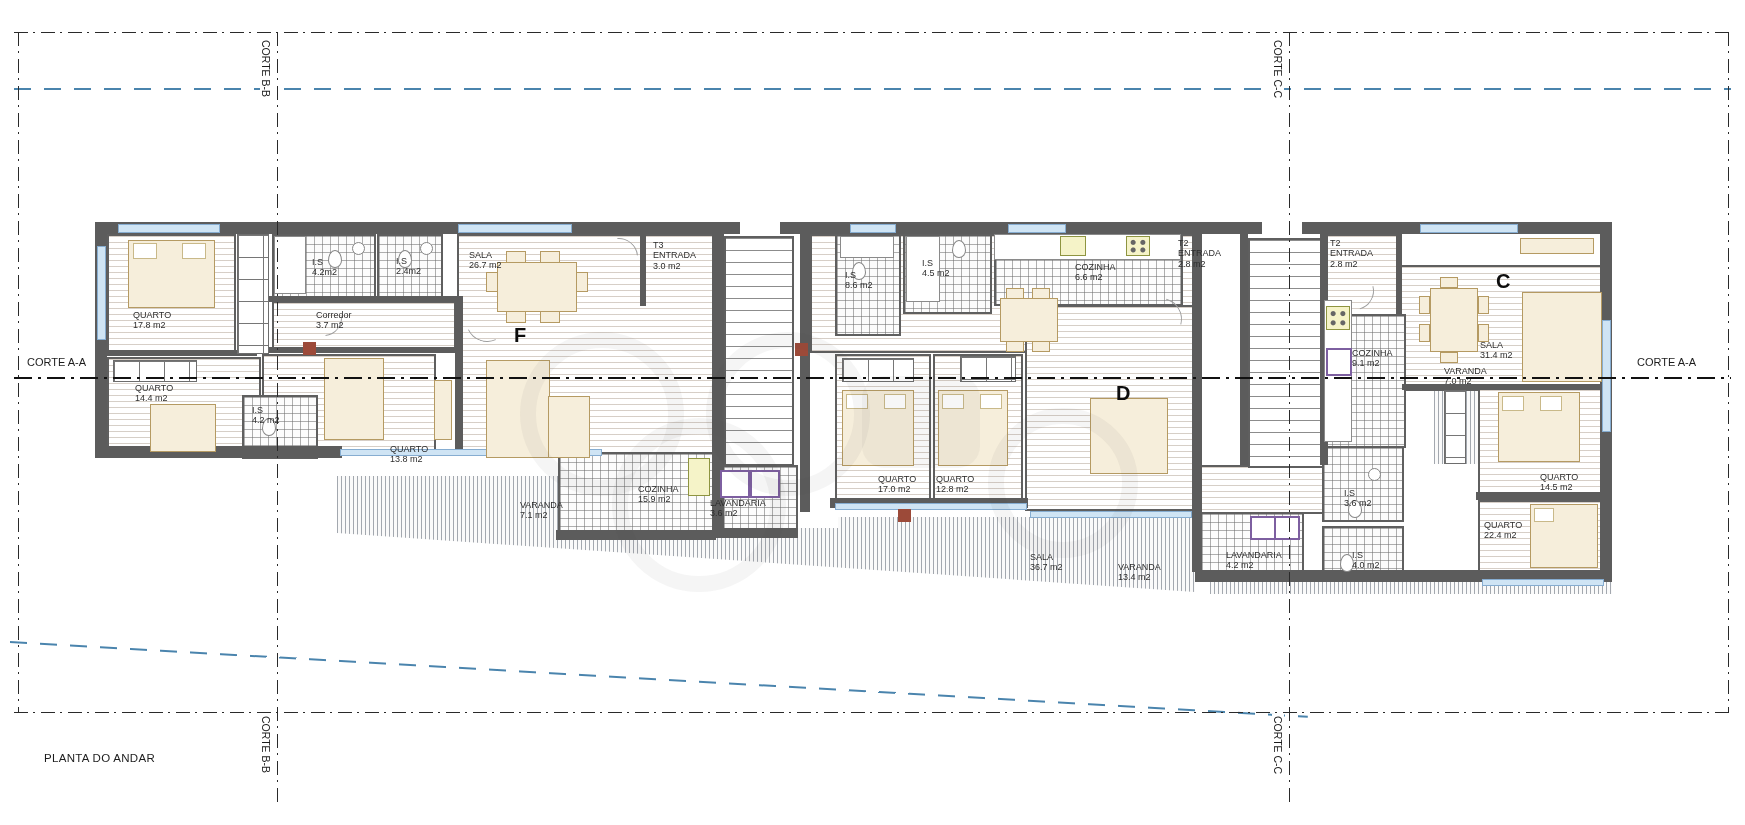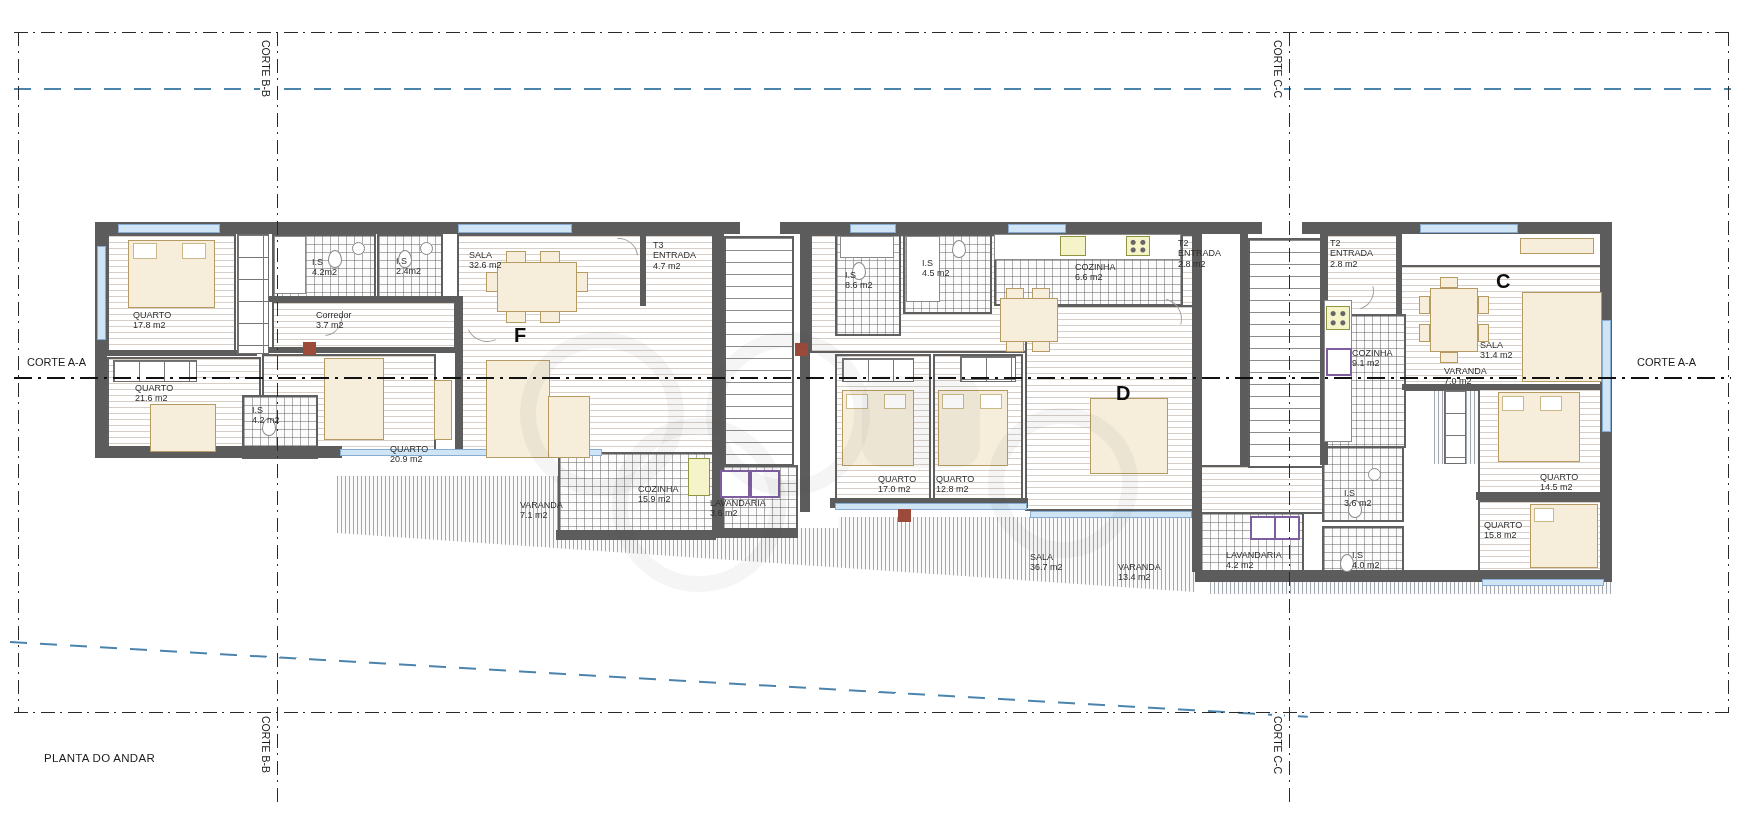--- a/index.html
+++ b/index.html
@@ -237,38 +237,38 @@
   <div class="a lbl" style="left:396px;top:256px;">
     <span>I.S</span>
       <span>2.4m2</span>
     </div>
   <div class="a lbl" style="left:316px;top:310px;">
     <span>Corredor</span>
       <span>3.7 m2</span>
     </div>
   <div class="a lbl" style="left:135px;top:383px;">
     <span>QUARTO</span>
-      <span>21.6 m2</span>
+      <span>14.4 m2</span>
     </div>
   <div class="a lbl" style="left:252px;top:405px;">
     <span>I.S</span>
       <span>4.2 m2</span>
     </div>
   <div class="a lbl" style="left:390px;top:444px;">
     <span>QUARTO</span>
-      <span>20.9 m2</span>
+      <span>13.8 m2</span>
     </div>
   <div class="a lbl" style="left:469px;top:250px;">
     <span>SALA</span>
-      <span>32.6 m2</span>
+      <span>26.7 m2</span>
     </div>
   <div class="a lbl" style="left:653px;top:240px;">
     <span>T3</span>
       <span>ENTRADA</span>
-      <span>4.7 m2</span>
+      <span>3.0 m2</span>
     </div>
   <div class="a lbl" style="left:638px;top:484px;">
     <span>COZINHA</span>
       <span>15.9 m2</span>
     </div>
   <div class="a lbl" style="left:520px;top:500px;">
     <span>VARANDA</span>
       <span>7.1 m2</span>
     </div>
   <div class="a lbl" style="left:710px;top:498px;">
@@ -328,21 +328,21 @@
   <div class="a lbl" style="left:1444px;top:366px;">
     <span>VARANDA</span>
       <span>7.0 m2</span>
     </div>
   <div class="a lbl" style="left:1540px;top:472px;">
     <span>QUARTO</span>
       <span>14.5 m2</span>
     </div>
   <div class="a lbl" style="left:1484px;top:520px;">
     <span>QUARTO</span>
-      <span>15.8 m2</span>
+      <span>22.4 m2</span>
     </div>
   <div class="a lbl" style="left:1344px;top:488px;">
     <span>I.S</span>
       <span>3.6 m2</span>
     </div>
   <div class="a lbl" style="left:1352px;top:550px;">
     <span>I.S</span>
       <span>4.0 m2</span>
     </div>
   <div class="a lbl" style="left:1226px;top:550px;">

